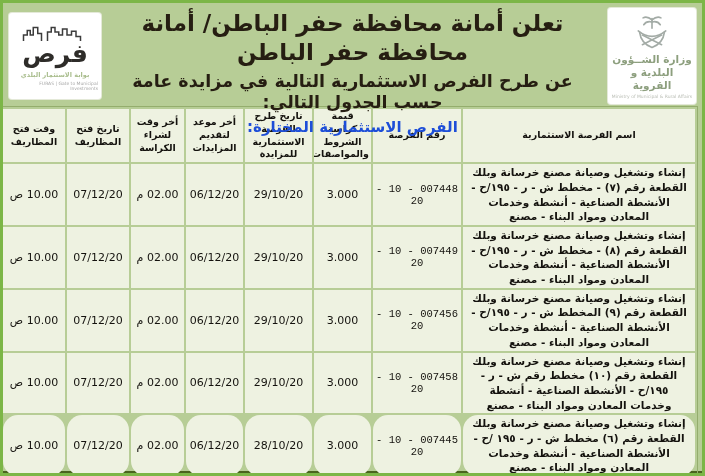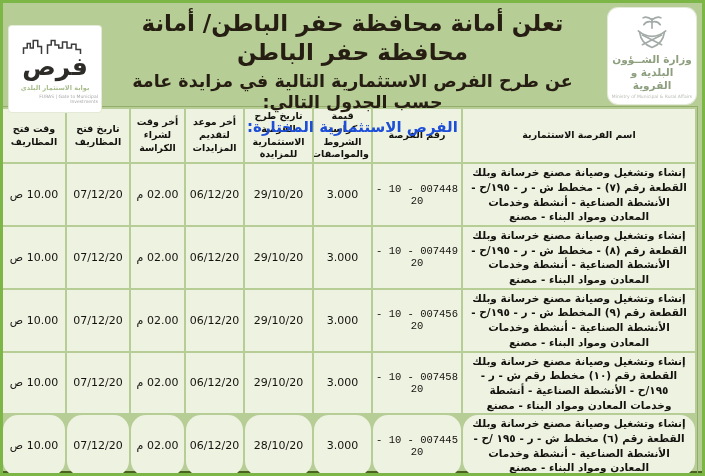--- a/index.html
+++ b/index.html
@@ -14,23 +14,23 @@
   .content { width:100%; height:100%; border-bottom:2px solid #4a641f; display:flex; flex-direction:column; }
 
   
   .header { position:relative; height:102px; flex:0 0 auto; }
   .logo-card {
     position:absolute; background:#fff; border-radius:3px;
     display:flex; flex-direction:column; align-items:center; justify-content:center;
     box-shadow:0 0 0 1px #e4e9d8;
   }
   
-  .furas-card    { top:23px; width:92px; height:86px; padding:4px 3px; }
+  .furas-card    { top:10px; width:92px; height:86px; padding:4px 3px; }
   .pos-left  { left:6px; right:auto; }
-  .ministry-pos { top:5px; right:6px; left:auto; width:88px; height:96px; padding:3px 2px;border-radius:10px; }
+  .ministry-pos { top:5px; right:6px; left:auto; width:88px; height:96px; padding:3px 2px; }
   .ministry-name { color:#8d9f7e; font-weight:bold; font-size:10.5px; line-height:1.25; text-align:center; }
   .ministry-caption { color:#b9bdb4; font-size:4.5px; margin-top:2px; text-align:center; }
   .furas-word { color:#2e2c29; font-weight:bold; font-size:25px; line-height:1; margin-top:-2px; letter-spacing:1px; }
   .furas-tagline { color:#a9bd8d; font-size:6.5px; font-weight:bold; margin-top:5px; }
   .furas-caption { color:#a8a8a8; font-size:4.5px; margin-top:2px; }
   .titles { padding:0 104px; text-align:center; }
   .title-1 { font-size:23px; font-weight:bold; color:#261e12; margin-top:6px; line-height:1.25; }
   .title-2 { font-size:17.5px; font-weight:bold; color:#261e12; margin-top:4px; line-height:1.2; }
   .subtitle { font-size:15px; font-weight:bold; color:#1d4ed8; margin-top:5px; }
 

